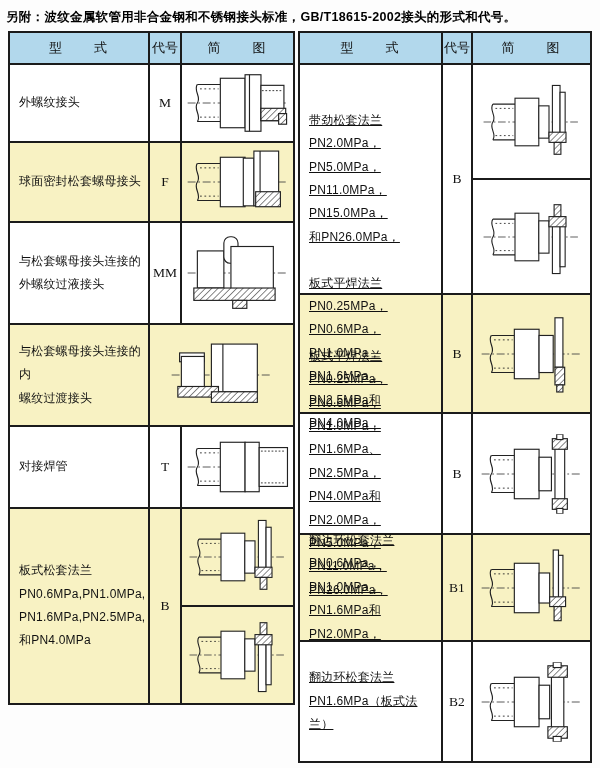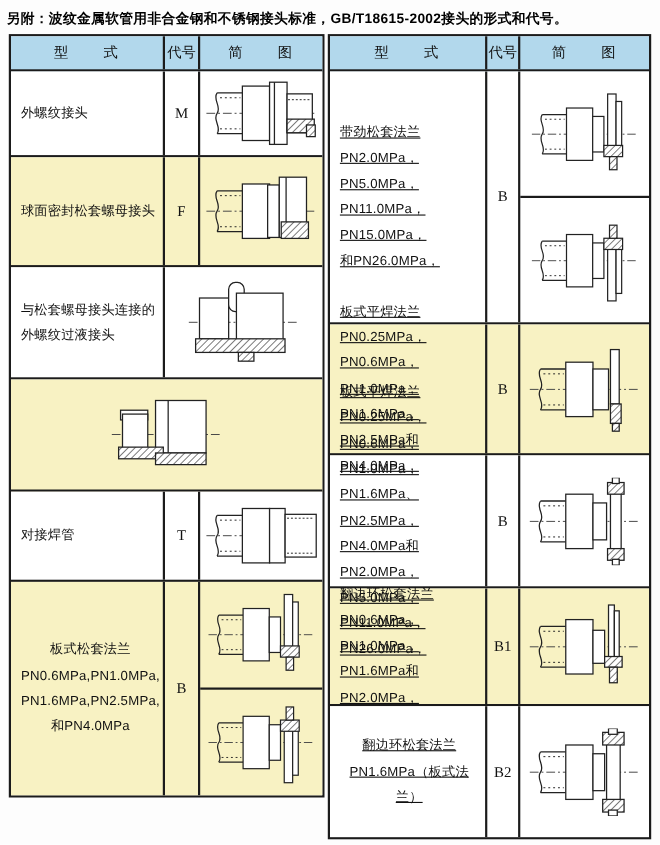--- a/index.html
+++ b/index.html
@@ -17,21 +17,21 @@
   .gtable.left  { width:287px; }
   .gtable.right { width:294px; }
   .thead {
     display:flex; height:32px; background:#b2d8ec; border-bottom:2px solid #1b1b1b;text-align:center;
   }
   .thead .hc {
     display:flex; align-items:center; justify-content:center;
     font-size:13px; color:#111; letter-spacing:2px;
   }
   .row { display:flex; border-bottom:2px solid #1b1b1b; background:#fff; }
-  .row:last-child { border-bottom:none;text-align:center; }
+  .row:last-child { border-bottom:none; }
   .row.hl { background:#f8f2c3; }
   .ct {
     display:flex; align-items:center; padding:6px 6px 6px 9px;
     font-size:12px; line-height:1.95; white-space:pre-line;
     border-right:2px solid #1b1b1b; letter-spacing:0.2px;
   }
   .left  .ct { width:140px; }
   .right .ct { width:143px;text-decoration:underline; }
   .cc {
     display:flex; align-items:center; justify-content:center;
@@ -207,41 +207,44 @@
       <div class="row" style="height:78px">
         <div class="ct">外螺纹接头</div>
         <div class="cc">M</div>
         <div class="cd">
           <svg class="diag" viewBox="0 0 120 90">
               <use href="#sym-m"></use>
             </svg>
         </div>
       </div>
 
-      <div class="row hl" style="height:100px">
+      <div class="row hl" style="height:80px">
         <div class="ct">球面密封松套螺母接头</div>
         <div class="cc">F</div>
         <div class="cd">
           <svg class="diag" viewBox="0 0 120 90">
               <use href="#sym-f"></use>
             </svg>
         </div>
       </div>
 
       <div class="row" style="height:102px">
         <div class="ct">与松套螺母接头连接的
 外螺纹过液接头</div>
+        <div class="cc">MM</div>
         <div class="cd">
           <svg class="diag" viewBox="0 0 120 90">
               <use href="#sym-mm"></use>
             </svg>
         </div>
       </div>
 
       <div class="row hl" style="height:102px">
+        <div class="ct">与松套螺母接头连接的内
+螺纹过渡接头</div>
         <div class="cd">
           <svg class="diag" viewBox="0 0 120 90">
               <use href="#sym-mf"></use>
             </svg>
         </div>
       </div>
 
       <div class="row" style="height:82px">
         <div class="ct">对接焊管</div>
         <div class="cc">T</div>

